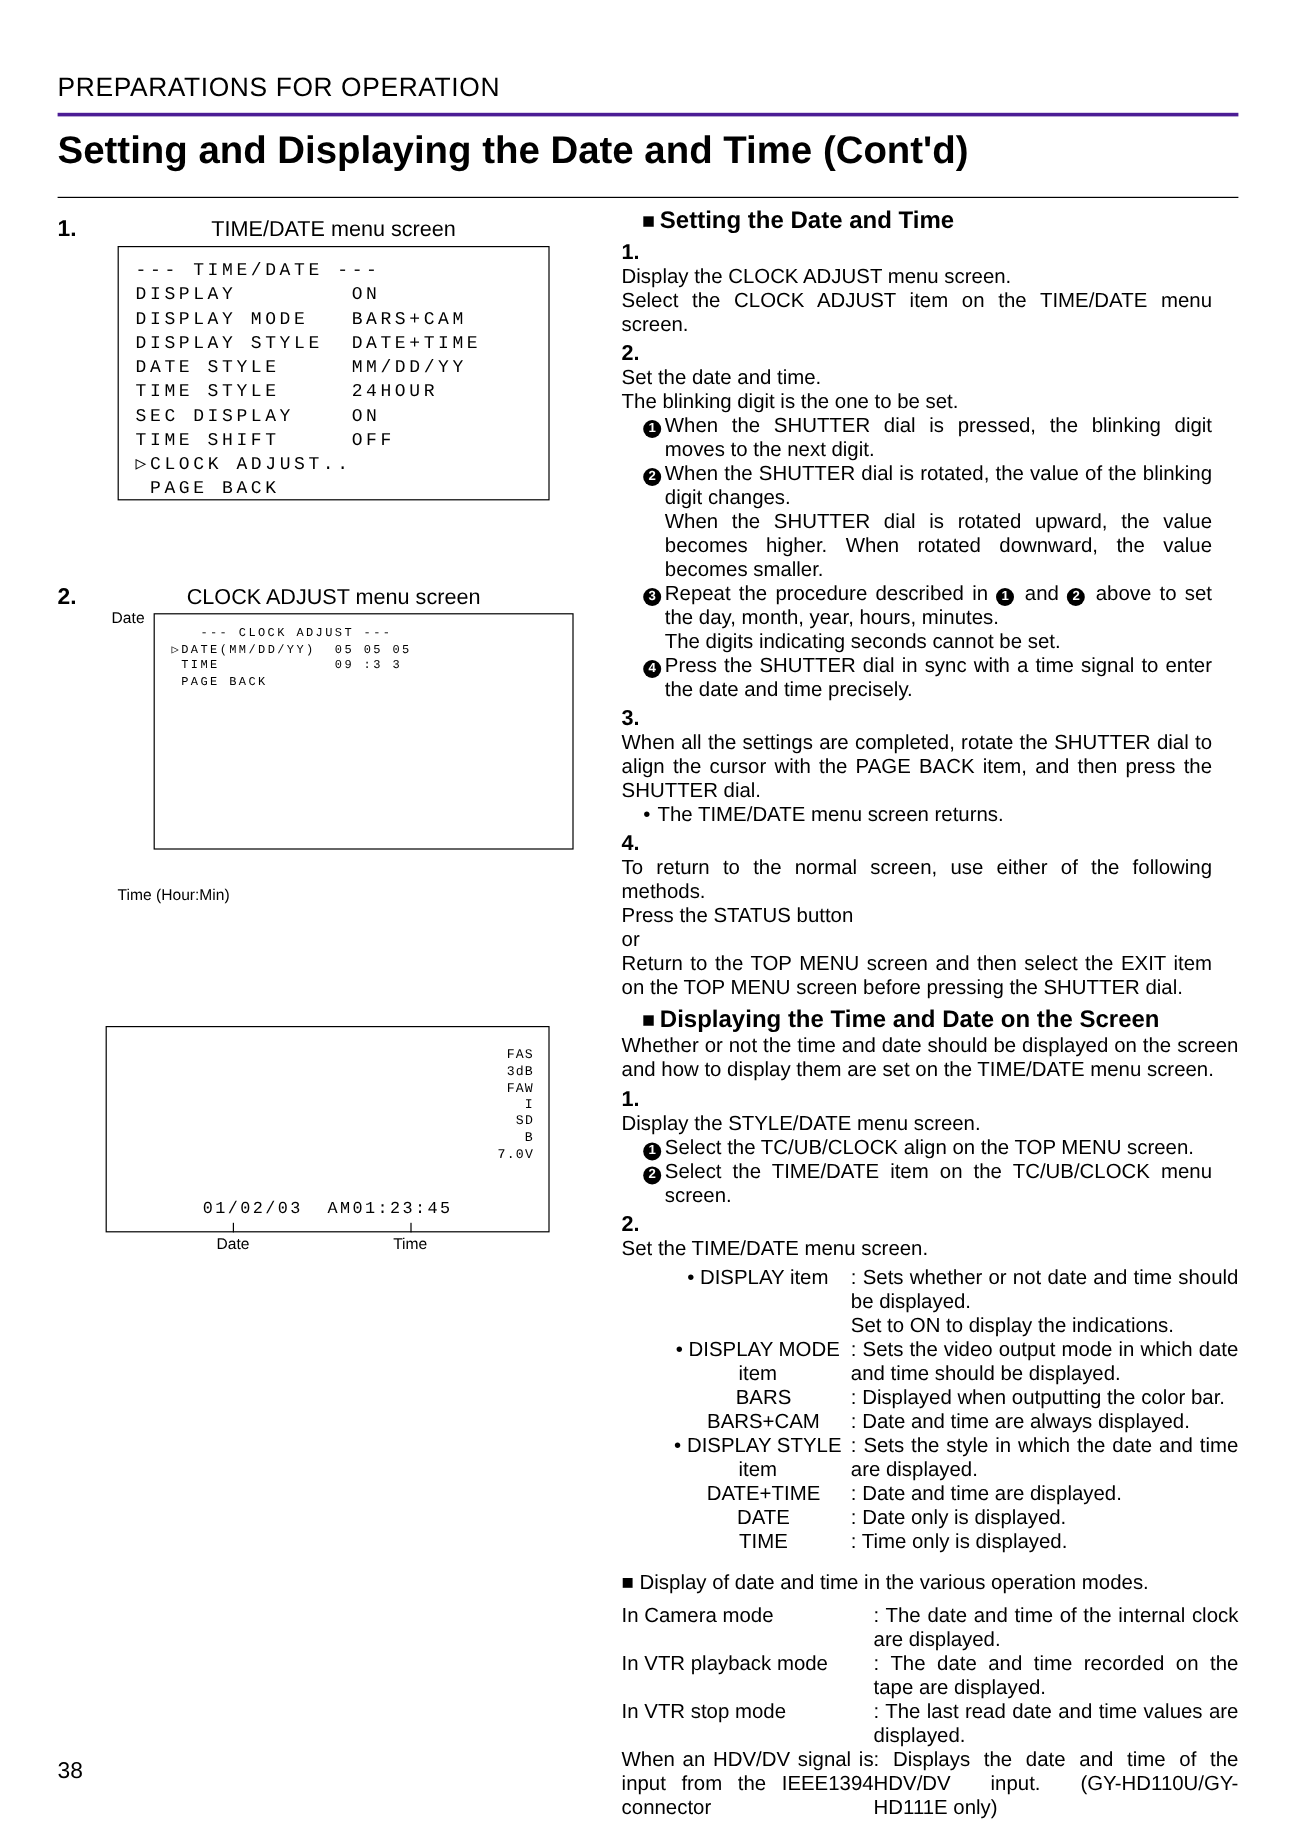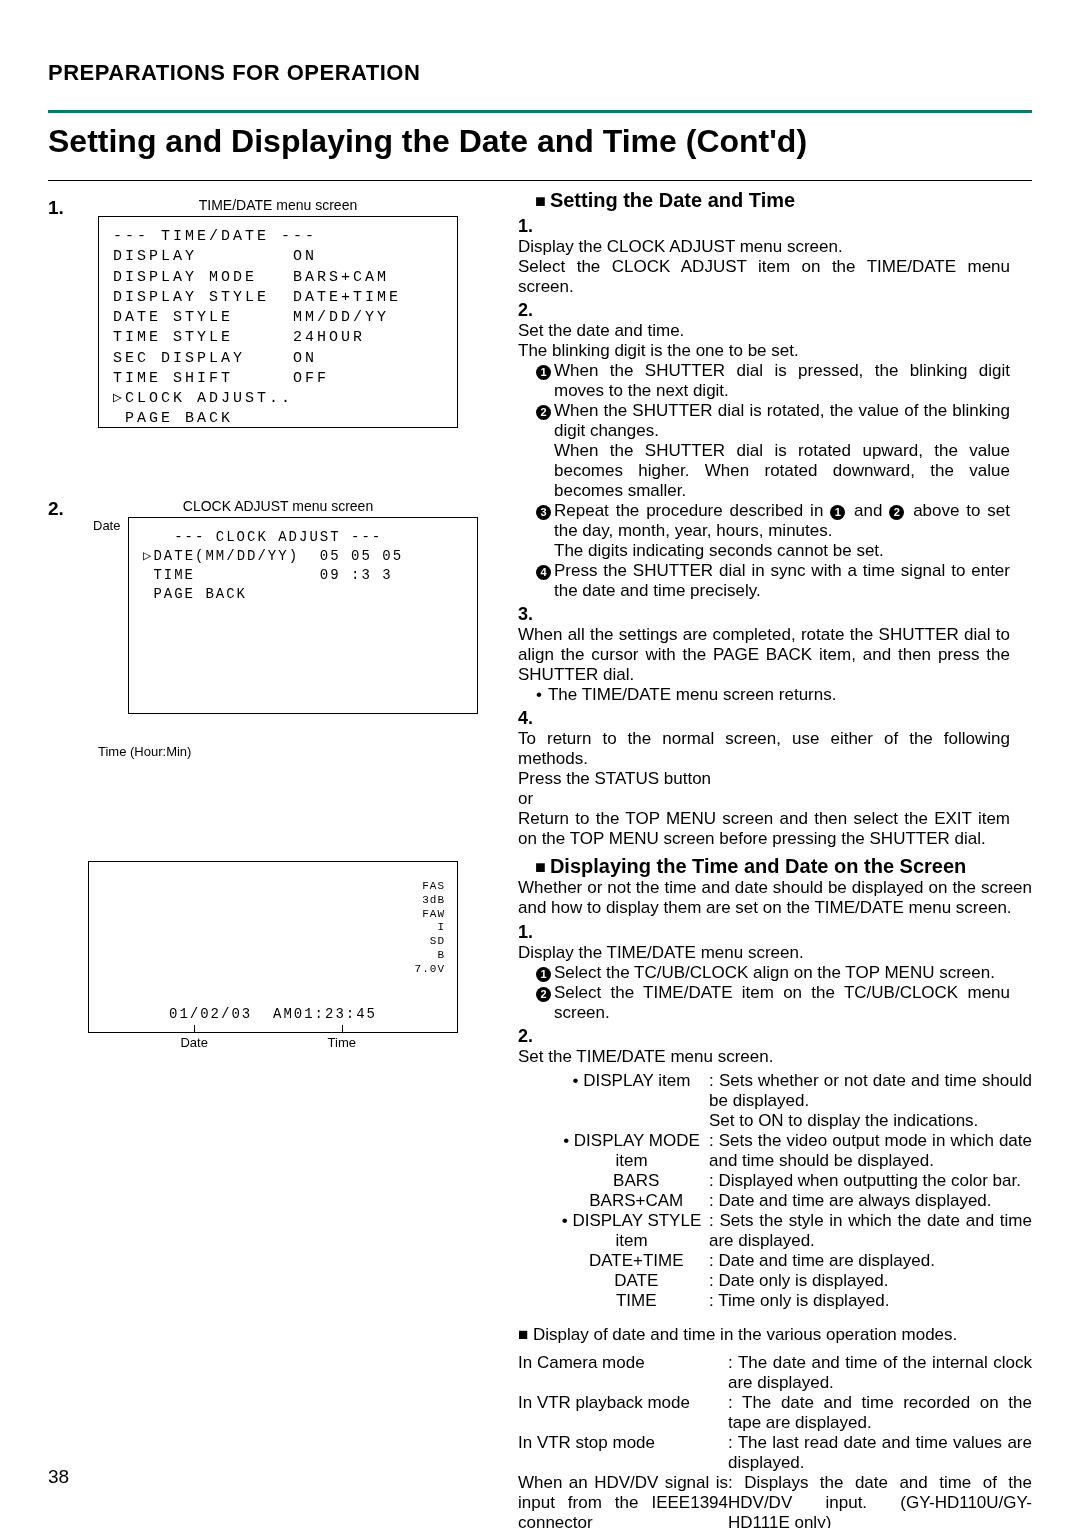--- a/index.html
+++ b/index.html
@@ -9,25 +9,25 @@
     margin: 0;
     padding: 60px 48px 48px 48px;
     box-sizing: border-box;
     font-family: Arial, Helvetica, sans-serif;
     font-size: 17px;
     color: #000;
     background: #fff;
     position: relative;
   }
   .breadcrumb {
-    font-weight: 700;
+    font-weight: 400;
     font-size: 22px;
     letter-spacing: 0.5px;
-    padding-bottom: 24px;
-    border-bottom: 3px solid #0f766e;
+    padding-bottom: 8px;
+    border-bottom: 3px solid #4c1d95;
     margin-bottom: 10px;
   }
   h1.page-title {
     font-size: 32px;
     font-weight: 700;
     margin: 10px 0 8px 0;
     border-bottom: 1px solid #000;
     padding-bottom: 20px;
   }
   .cols {
@@ -42,40 +42,40 @@
     flex: 1;
     min-width: 0;
   }
   .num {
     font-weight: 900;
     font-size: 19px;
     display: inline-block;
     width: 20px;
   }
   .menu-caption {
-    font-size: 14px;
+    font-size: 18px;
     text-align: center;
     margin-bottom: 3px;
   }
   .left-caption {
     font-size: 13px;
     display: block;
   }
   .screen-box {
     border: 1px solid #000;
     font-family: "Courier New", monospace;
     font-size: 15px;
     letter-spacing: 3px;
     line-height: 1.35;
     padding: 10px 14px 10px 14px;
     white-space: pre;
     margin: 2px auto 0 auto;
   }
   .screen1 { width: 330px; height: 190px; }
-  .screen2 { width: 320px; height: 175px; letter-spacing: 2px; font-size: 14px; }
+  .screen2 { width: 320px; height: 175px; letter-spacing: 2px; font-size: 10px; }
   .screen3 { width: 340px; height: 150px; letter-spacing: 1.5px; font-size: 14px; position: relative; }
   .sec-head {
     font-weight: 700;
     font-size: 20px;
     margin-left: 17px;
   }
   .sq { font-size: 18px; margin-right: 4px; }
   ol.steps { list-style: none; padding: 0; margin: 4px 0; }
   ol.steps > li { margin-bottom: 3px; }
   ol.steps > li .sn { font-weight: 900; font-size: 18px; display: inline-block; width: 20px; vertical-align: top; }
@@ -265,21 +265,21 @@
 
     <div class="sec-head" style="margin-top:6px;">
       <span class="sq">■</span><span>Displaying the Time and Date on the Screen</span>
     </div>
     <div style="text-align:justify;">Whether or not the time and date should be displayed on the screen and how to display them are set on the TIME/DATE menu screen.</div>
 
     <ol class="steps">
       <li>
         <span class="sn">1.</span>
         <span class="sc">
-          <span>Display the TIME/DATE menu screen.</span>
+          <span>Display the STYLE/DATE menu screen.</span>
           <div class="sub">
             <div class="row">
                 <span class="b"><span class="circ">1</span></span>
                 <span class="t">Select the TC/UB/CLOCK align on the TOP MENU screen.</span>
               </div>
             <div class="row">
                 <span class="b"><span class="circ">2</span></span>
                 <span class="t">Select the TIME/DATE item on the TC/UB/CLOCK menu screen.</span>
               </div>
           </div>

